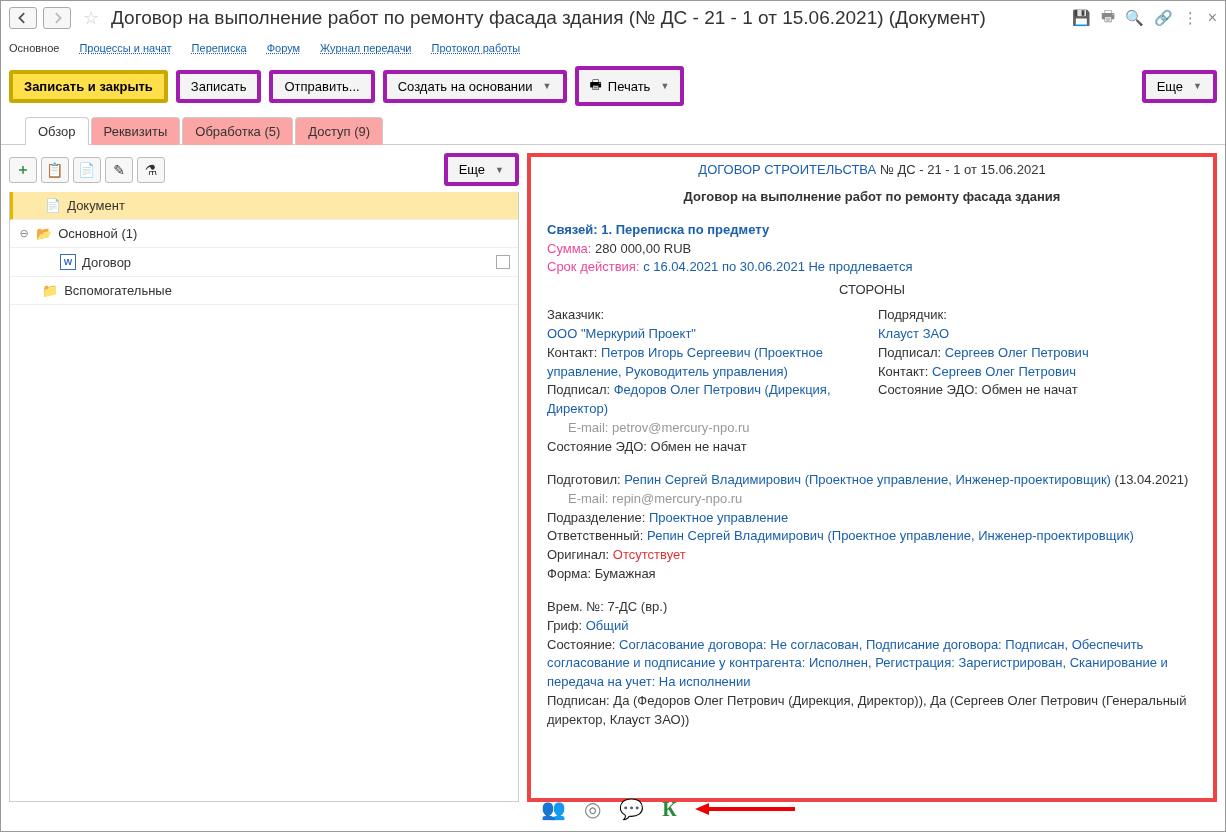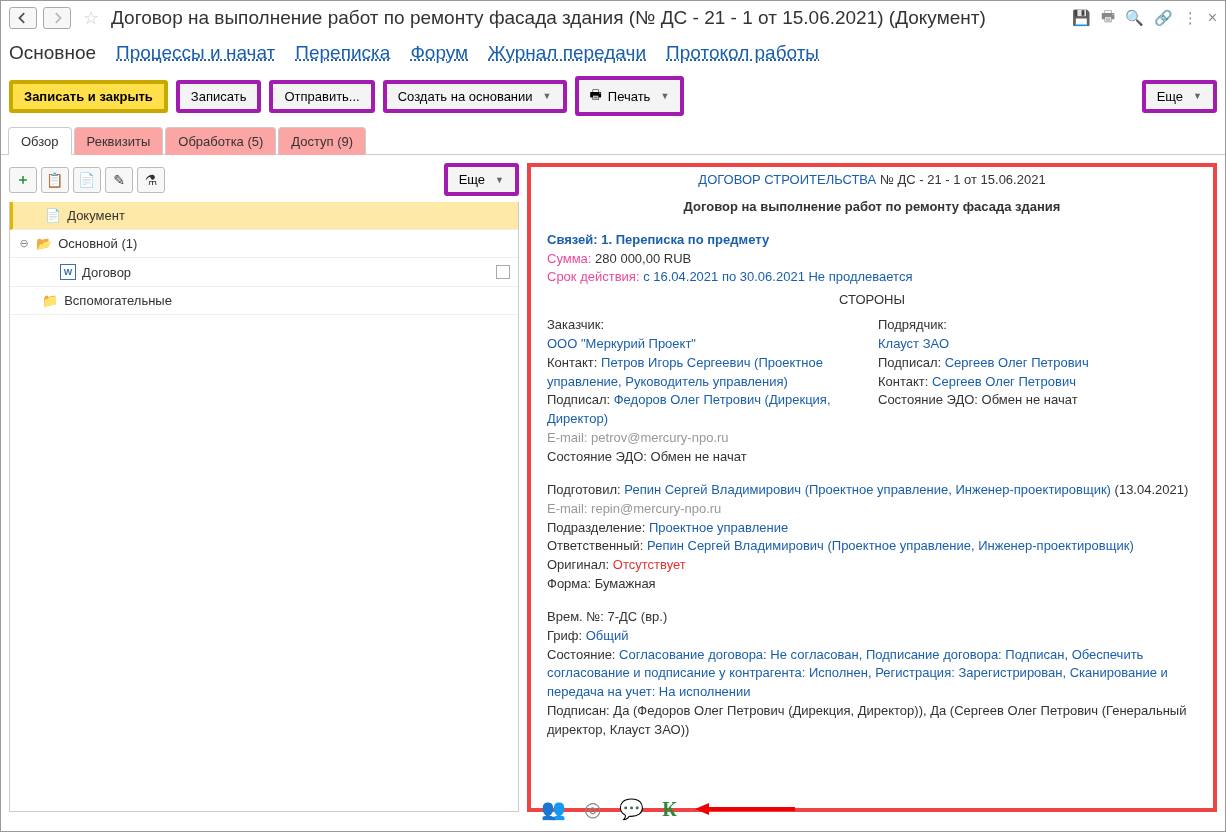--- a/index.html
+++ b/index.html
@@ -5,29 +5,29 @@
   * { box-sizing: border-box; }
   body { margin:0; font-family: Arial, sans-serif; font-size:13px; color:#333; background:#fff; }
   .window { width:1226px; height:832px; border:1px solid #999; margin:0 auto; background:#fff; position:relative; }
   .titlebar { display:flex; align-items:center; padding:4px 8px 8px; gap:6px; }
   .nav-btn { width:28px; height:22px; border:1px solid #aaa; border-radius:3px; background:#f7f7f7; display:flex; align-items:center; justify-content:center; cursor:pointer; }
   .nav-btn svg { width:12px; height:12px; fill:#666; }
   .star-icon { width:20px; height:20px; display:flex; align-items:center; justify-content:center; color:#ccc; font-size:18px; margin:0 4px; }
   .page-title { font-size:19px; color:#333; flex:1; white-space:nowrap; overflow:hidden; }
   .title-icons { display:flex; gap:10px; align-items:center; color:#888; }
   .title-icons span { cursor:pointer; font-size:15px; }
-  .menubar { padding:4px 8px 8px; display:flex; gap:20px; font-size:19px; }
+  .menubar { padding:4px 8px 8px; display:flex; gap:20px; font-size:11px; }
   .menubar .mi.active { color:#333; text-decoration:none; }
   .menubar .mi { color:#1a5fab; text-decoration:underline dotted; cursor:pointer; }
   .toolbar { padding:4px 8px 10px; display:flex; gap:8px; align-items:center; }
   .btn { border:4px solid #a21caf; border-radius:3px; padding:5px 11px; background:#f4f4f4; cursor:pointer; font-size:13px; display:inline-flex; align-items:center; gap:6px; }
   .btn.primary { background:#ffe04a; border-color:#c9a800; font-weight:bold; }
   .btn .caret { font-size:9px; color:#666; margin-left:4px; }
   .spacer { flex:1; }
-  .tabs { display:flex; padding:0 7px; border-bottom:1px solid #ccc; }
+  .tabs { display:flex; padding:0 24px; border-bottom:1px solid #ccc; }
   .tab { padding:6px 12px; border:1px solid #ccc; border-bottom:none; margin-right:2px; border-radius:4px 4px 0 0; background:#fca5a5; cursor:pointer; position:relative; top:1px; }
   .tab.active { background:#fff; }
   .content { display:flex; padding:8px; gap:8px; height:calc(100% - 165px); }
   .left { width:510px; display:flex; flex-direction:column; }
   .left-toolbar { display:flex; gap:4px; margin-bottom:6px; align-items:center; }
   .icon-btn { width:28px; height:26px; border:1px solid #bbb; border-radius:3px; background:#f7f7f7; display:flex; align-items:center; justify-content:center; cursor:pointer; font-size:14px; }
   .tree-header { border:1px solid #ccc; background:#f7f7f7; display:flex; align-items:center; padding:6px 8px; }
   .tree-header .h-icons { margin-left:auto; display:flex; gap:8px; }
   .tree { border:1px solid #ccc; border-top:none; flex:1; overflow:auto; }
   .tree-row { display:flex; align-items:center; padding:6px 8px; gap:6px; border-bottom:1px solid #eee; cursor:pointer; }
@@ -37,21 +37,21 @@
   .tree-row .indent2 { width:36px; }
   .folder-ic { color:#e2b14b; }
   .exp { width:12px; color:#888; font-size:11px; text-align:center; }
   .checkbox-placeholder { width:14px; height:14px; border:1px solid #aaa; margin-left:auto; }
   .right { flex:1; border:4px solid #ef4444; padding:4px 16px; overflow:auto; line-height:1.45; }
   .doc-head { text-align:center; margin-bottom:8px; }
   .doc-head .type { color:#1a5fab; }
   .doc-head .num { color:#333; }
   .doc-title { font-weight:bold; text-align:center; margin-bottom:14px; }
   .link { color:#1a5fab; cursor:pointer; }
-  .muted { color:#999; }
+  .muted { color:#999;margin-left:21px; }
   .red { color:#d33; }
   .section-title { text-align:center; margin:4px 0 6px; }
   .parties { display:flex; gap:12px; }
   .party { flex:1; }
   .label { color:#ec4899; }
   .para { margin-top:14px; }
   .bottom-bar { position:absolute; bottom:10px; left:540px; display:flex; gap:18px; align-items:center; }
   .bottom-bar .ic { font-size:20px; color:#2a8a3a; cursor:pointer; }
   .bottom-bar .ic.gray { color:#888; }
   .arrow { width:100px; height:12px; }

